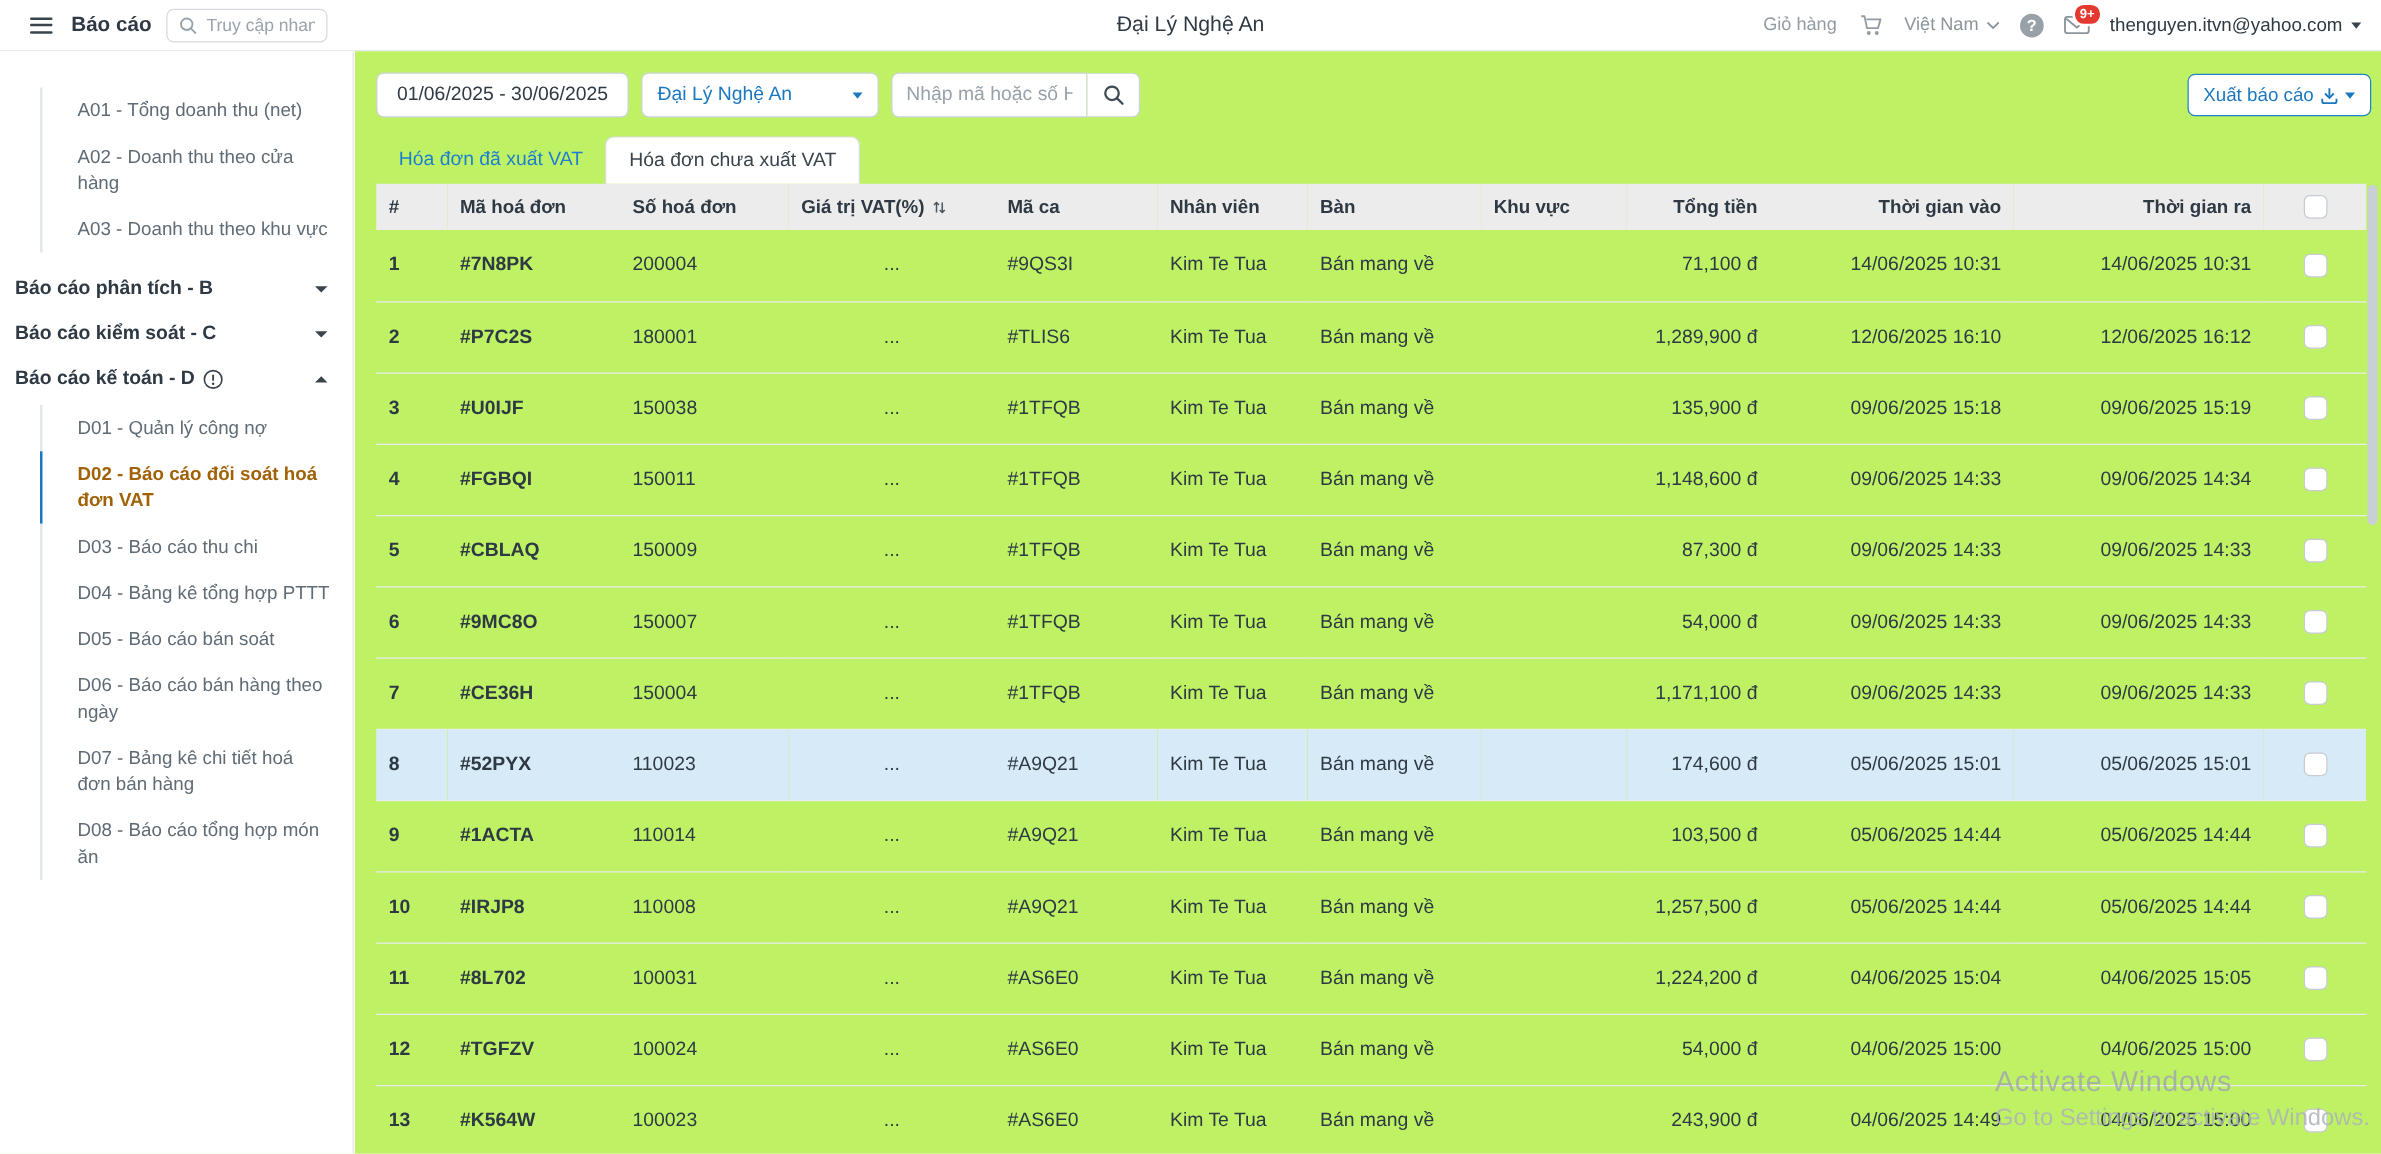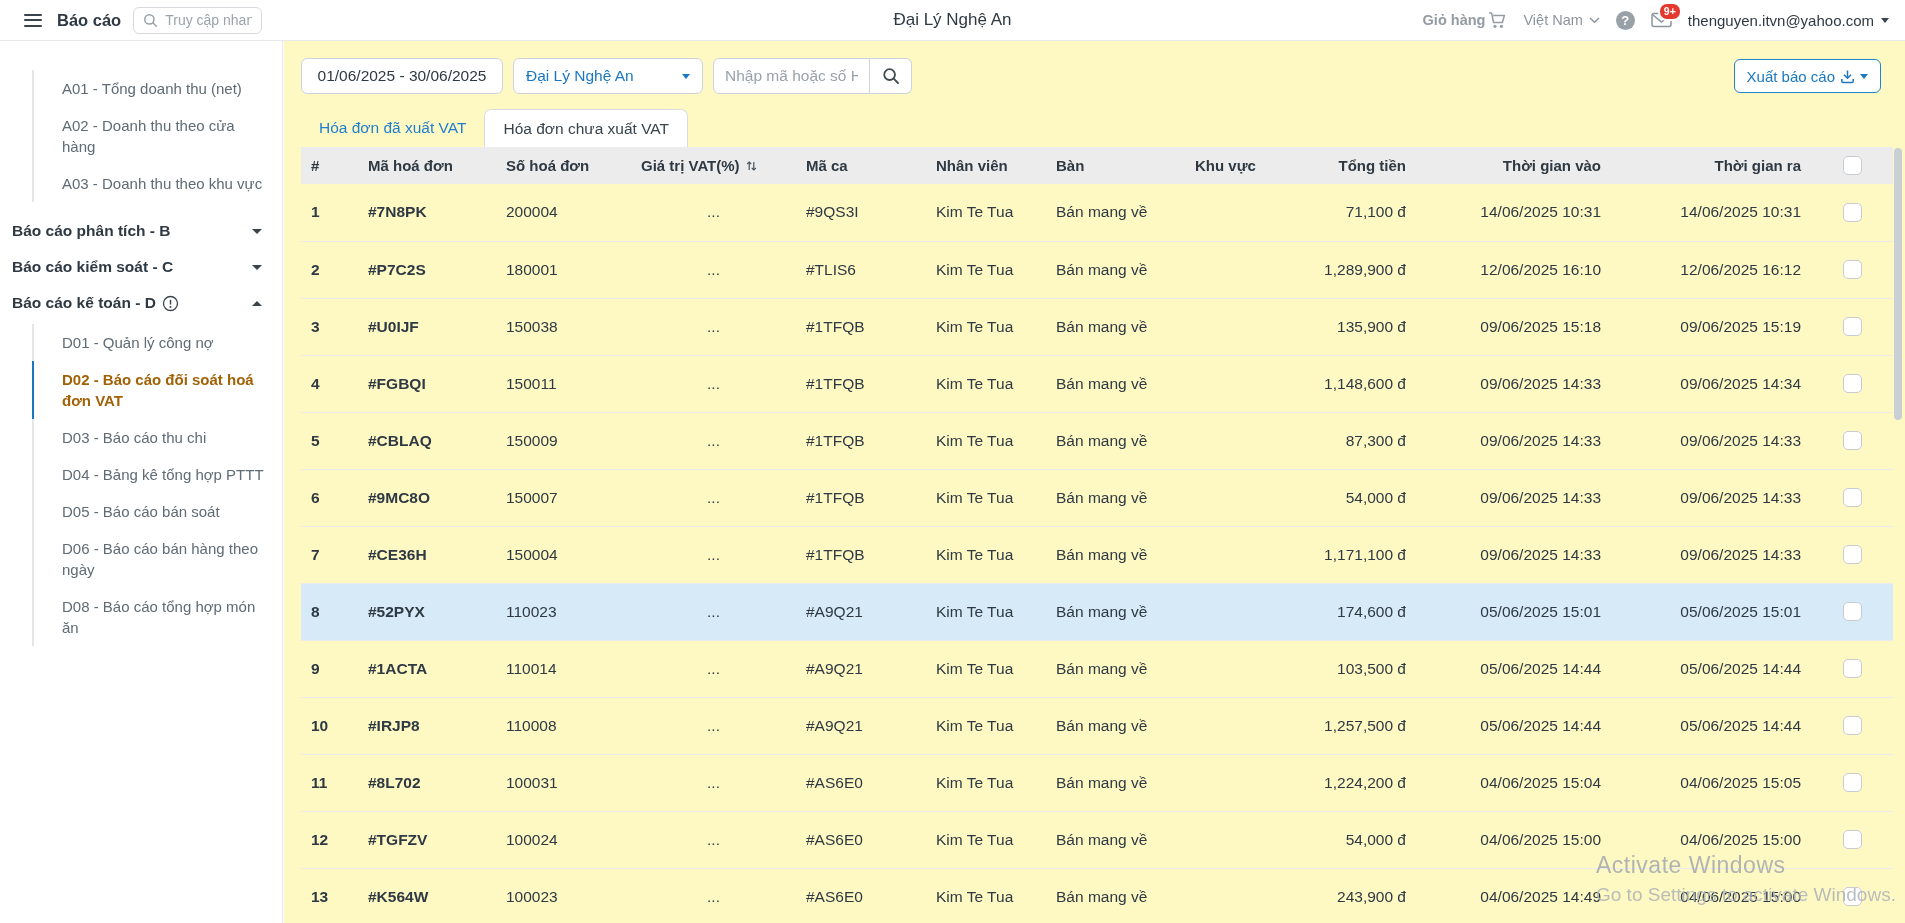--- a/index.html
+++ b/index.html
@@ -9,42 +9,42 @@
   
   .topbar{height:41px;border-bottom:1px solid #e7e9ea;display:flex;align-items:center;padding:0 16px;position:relative;background:#fff}
   .burger{width:18px;height:13px;display:inline-flex;flex-direction:column;justify-content:space-between;margin:0 15px 0 8px;cursor:pointer}
   .burger i{display:block;height:2px;background:#3a444d;border-radius:1px}
   .app-title{font-weight:700;font-size:16.5px;margin-right:12px;white-space:nowrap}
   .quick-search{display:flex;align-items:center;gap:7px;width:129px;height:27px;border:1px solid #d6dade;border-radius:6px;padding:0 9px;background:#fff}
   .quick-search input{border:none;outline:none;width:100%;font-size:14px;color:#2e3943;font-family:inherit;background:transparent}
   .quick-search input::placeholder{color:#9aa3ac}
   .page-title{position:absolute;left:0;right:0;text-align:center;font-size:17px;color:#2e3943;pointer-events:none}
   .topbar-right{margin-left:auto;display:flex;align-items:center;gap:16px;font-size:14.5px;color:#8c959d;position:relative;z-index:2}
-  .cart{display:flex;align-items:center;gap:3px;font-weight:700;color:#939ba3;cursor:pointer}
+  .cart{display:flex;align-items:center;gap:19px;font-weight:400;color:#939ba3;cursor:pointer}
   .locale{display:flex;align-items:center;gap:6px;cursor:pointer}
   .help{width:19px;height:19px;border-radius:50%;background:#99a1a8;color:#fff;font-size:13px;font-weight:700;display:flex;align-items:center;justify-content:center;cursor:pointer}
   .mail{position:relative;display:flex;cursor:pointer}
   .badge{position:absolute;top:-10px;right:-10px;background:#e4392f;color:#fff;font-size:10.5px;font-weight:700;border-radius:9px;padding:2px 4px;border:2px solid #fff;line-height:1}
   .user{display:flex;align-items:center;gap:7px;color:#2e3943;font-size:15px;cursor:pointer}
   .caret-dn-dark{width:0;height:0;border-left:4.5px solid transparent;border-right:4.5px solid transparent;border-top:5px solid #3a444d}
   .caret-dn-blue{width:0;height:0;border-left:4.5px solid transparent;border-right:4.5px solid transparent;border-top:5px solid #1b78c0}
 
   
   .sidebar{position:absolute;top:41px;left:0;bottom:0;width:283px;border-right:1px solid #e7e9ea;padding:26px 14px 0 10px;overflow:hidden;background:#fff}
   .side-header{display:flex;align-items:center;font-size:15.5px;font-weight:700;color:#2e3943;padding:9px 6px 9px 2px;cursor:pointer}
   .side-header .spacer{flex:1}
   .caret-up{width:0;height:0;border-left:5px solid transparent;border-right:5px solid transparent;border-bottom:5.5px solid #3a444d}
   .caret-down{width:0;height:0;border-left:5px solid transparent;border-right:5px solid transparent;border-top:5.5px solid #3a444d}
   .info-icon{margin-left:6px;display:inline-flex;align-items:center}
   .side-items{margin:3px 0 11px 22px}
   .side-item{border-left:2px solid #e4e7ea;padding:8px 4px 8px 28px;font-size:15px;color:#5f6b75;line-height:1.4;cursor:pointer}
   .side-item.active{border-left-color:#1b78c0;color:#a16207;font-weight:700}
 
   
-  .main{position:absolute;left:284px;top:41px;right:0;bottom:0;padding:17px 24px 0 17px;background:#fef9c3}
+  .main{position:absolute;left:284px;top:41px;right:0;bottom:0;padding:17px 8px 0 17px;background:#bef264}
   .filter-row{display:flex;align-items:center;gap:10px}
   .date-range{width:202px;height:36px;border:1px solid #ccd3d9;border-radius:6px;display:flex;align-items:center;justify-content:center;font-size:15.5px;color:#2e3943;cursor:pointer;background:#fff}
   .agency-select{width:190px;height:36px;border:1px solid #ccd3d9;border-radius:6px;display:flex;align-items:center;justify-content:space-between;padding:0 12px;color:#1b78c0;font-size:15.5px;cursor:pointer;background:#fff}
   .search-group{display:flex;height:36px}
   .search-group input{width:157px;height:36px;border:1px solid #ccd3d9;border-right:1px solid #ccd3d9;border-radius:6px 0 0 6px;padding:0 11px;font-size:15.5px;color:#2e3943;outline:none;font-family:inherit}
   .search-group input::placeholder{color:#98a2ab}
   .search-btn{width:42px;height:36px;border:1px solid #ccd3d9;border-left:none;border-radius:0 6px 6px 0;display:flex;align-items:center;justify-content:center;background:#fff;cursor:pointer}
   .export-btn{margin-left:auto;height:34px;border:1px solid #2285c7;color:#1b78c0;border-radius:6px;display:flex;align-items:center;gap:5px;padding:0 12px;font-size:15px;background:#fff;cursor:pointer;white-space:nowrap}
 
   .tabs{display:flex;margin-top:15px;align-items:flex-end}
@@ -153,20 +153,21 @@
         <span class="spacer"></span>
         <span class="caret-up"></span>
       </div>
       <div class="side-items">
         <div class="side-item">D01 - Quản lý công nợ</div>
         <div class="side-item active">D02 - Báo cáo đối soát hoá đơn VAT</div>
         <div class="side-item">D03 - Báo cáo thu chi</div>
         <div class="side-item">D04 - Bảng kê tổng hợp PTTT</div>
         <div class="side-item">D05 - Báo cáo bán soát</div>
         <div class="side-item">D06 - Báo cáo bán hàng theo ngày</div>
+        <div class="side-item">D07 - Bảng kê chi tiết hoá đơn bán hàng</div>
         <div class="side-item">D08 - Báo cáo tổng hợp món ăn</div>
       </div>
     </nav>
 </div>
 
 <div class="main">
   <div class="filter-row">
     <div class="date-range">01/06/2025 - 30/06/2025</div>
     <div class="agency-select">
       <span>Đại Lý Nghệ An</span>

